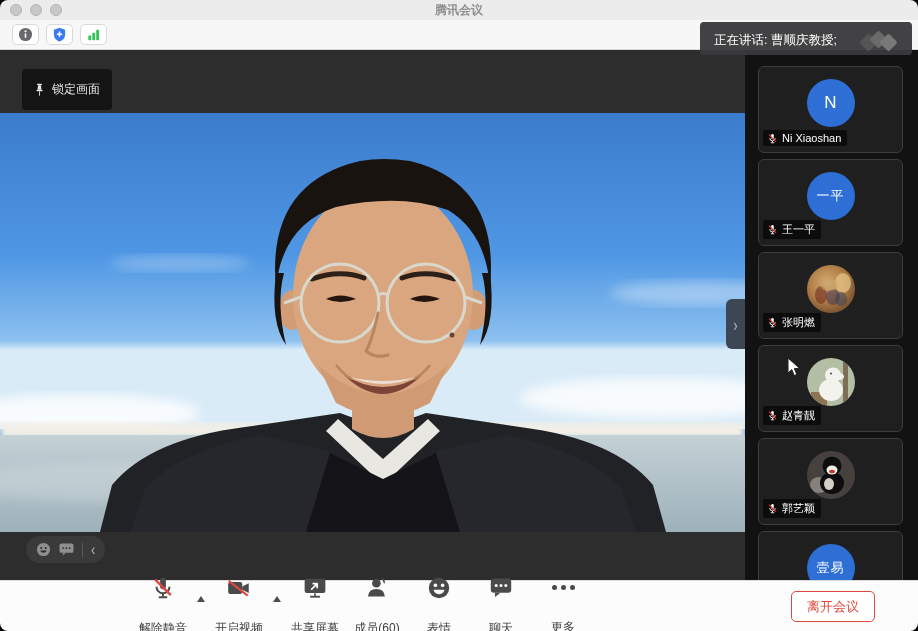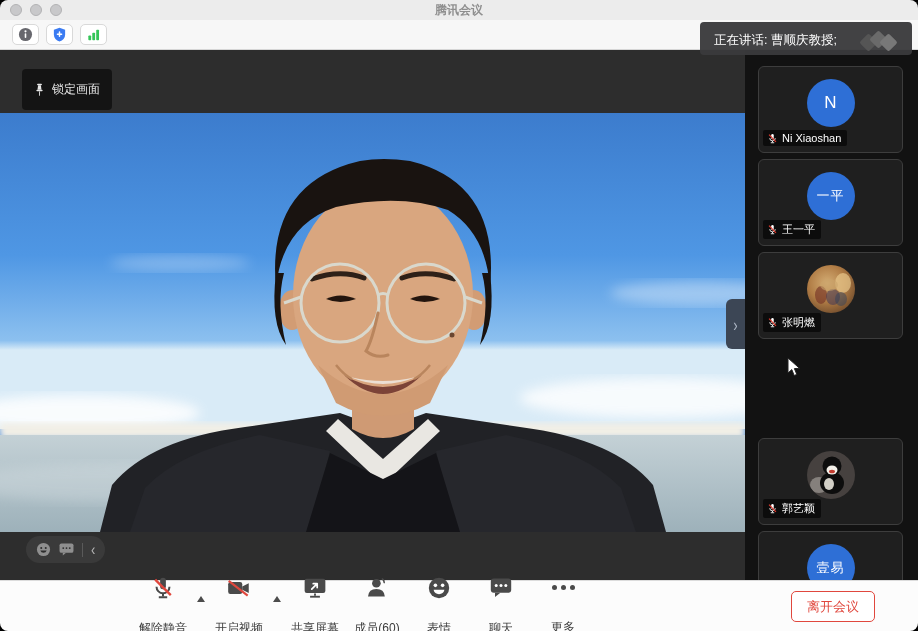--- a/index.html
+++ b/index.html
@@ -268,20 +268,42 @@
             <rect x="6.2" y="1.5" width="3.6" height="7.5" rx="1.8" fill="#fff"></rect>
             <path d="M4 7.5 a4 4 0 0 0 8 0" stroke="#fff" stroke-width="1.3" fill="none"></path>
             <line x1="8" y1="11.5" x2="8" y2="13.5" stroke="#fff" stroke-width="1.3"></line>
             <line x1="5.5" y1="14.2" x2="10.5" y2="14.2" stroke="#fff" stroke-width="1.3"></line>
             <line x1="3" y1="2.5" x2="13" y2="13" stroke="#e23b2e" stroke-width="1.7"></line>
           </svg>
           <span>张明燃</span>
         </div>
       </div>
 
+      <div class="tile" style="top:295px;">
+        <div class="avatar" style="background:#b3bfa4;">
+          <svg width="48" height="48" viewBox="0 0 48 48">
+            <rect x="36" y="4" width="5" height="44" fill="#6e5a44" opacity="0.8"></rect>
+            <rect x="4" y="34" width="16" height="14" fill="#8a6b4f" opacity="0.9"></rect>
+            <ellipse cx="24" cy="32" rx="12" ry="11" fill="#f4f2ec"></ellipse>
+            <ellipse cx="26" cy="17" rx="8" ry="7.5" fill="#f4f2ec"></ellipse>
+            <ellipse cx="32" cy="18.5" rx="5" ry="3.6" fill="#f4f2ec"></ellipse>
+            <circle cx="24" cy="15.5" r="1" fill="#444"></circle>
+          </svg>
+        </div>
+        <div class="name-tag">
+          <svg width="11" height="11" viewBox="0 0 16 16">
+            <rect x="6.2" y="1.5" width="3.6" height="7.5" rx="1.8" fill="#fff"></rect>
+            <path d="M4 7.5 a4 4 0 0 0 8 0" stroke="#fff" stroke-width="1.3" fill="none"></path>
+            <line x1="8" y1="11.5" x2="8" y2="13.5" stroke="#fff" stroke-width="1.3"></line>
+            <line x1="5.5" y1="14.2" x2="10.5" y2="14.2" stroke="#fff" stroke-width="1.3"></line>
+            <line x1="3" y1="2.5" x2="13" y2="13" stroke="#e23b2e" stroke-width="1.7"></line>
+          </svg>
+          <span>赵青靓</span>
+        </div>
+      </div>
 
       <div class="tile" style="top:388px;">
         <div class="avatar" style="background:#46413f;">
           <svg width="48" height="48" viewBox="0 0 48 48">
             <ellipse cx="12" cy="34" rx="9" ry="8" fill="#8c8783" opacity="0.9"></ellipse>
             <ellipse cx="25" cy="32" rx="12" ry="11" fill="#0d0d0d"></ellipse>
             <circle cx="25" cy="15" r="9.5" fill="#0d0d0d"></circle>
             <ellipse cx="25" cy="19" rx="5.5" ry="4.5" fill="#f2efe8"></ellipse>
             <ellipse cx="25" cy="20.5" rx="3" ry="1.8" fill="#c23b2e"></ellipse>
             <ellipse cx="22" cy="33" rx="5" ry="6" fill="#e8e4da" opacity="0.9"></ellipse>

